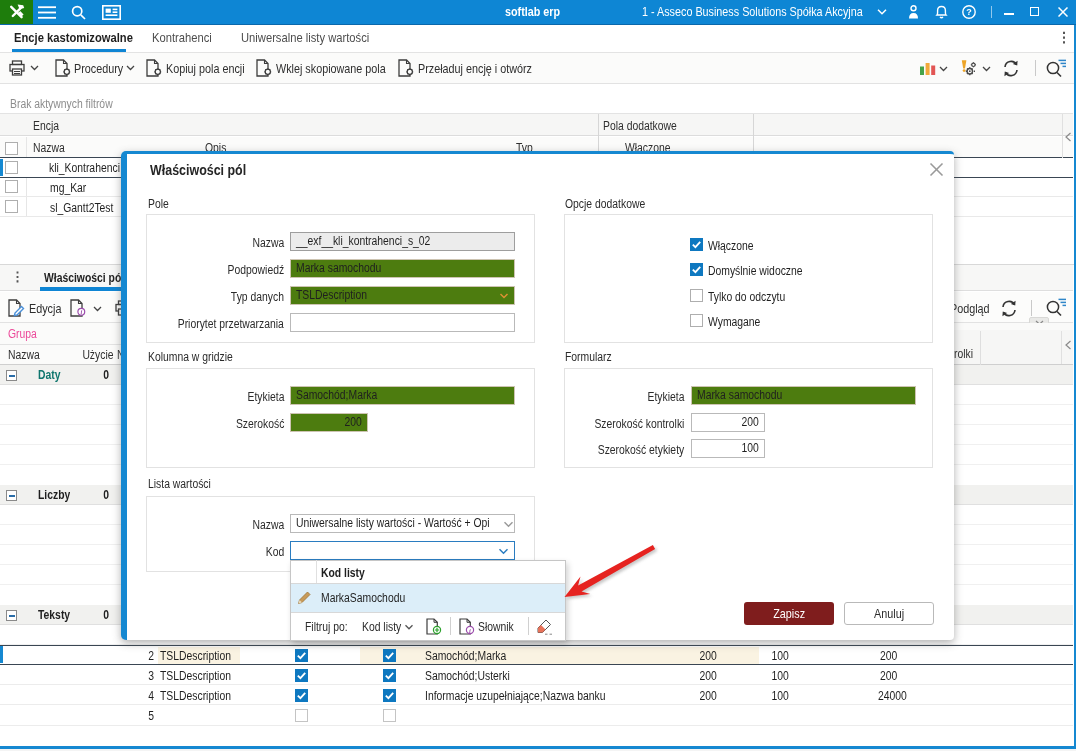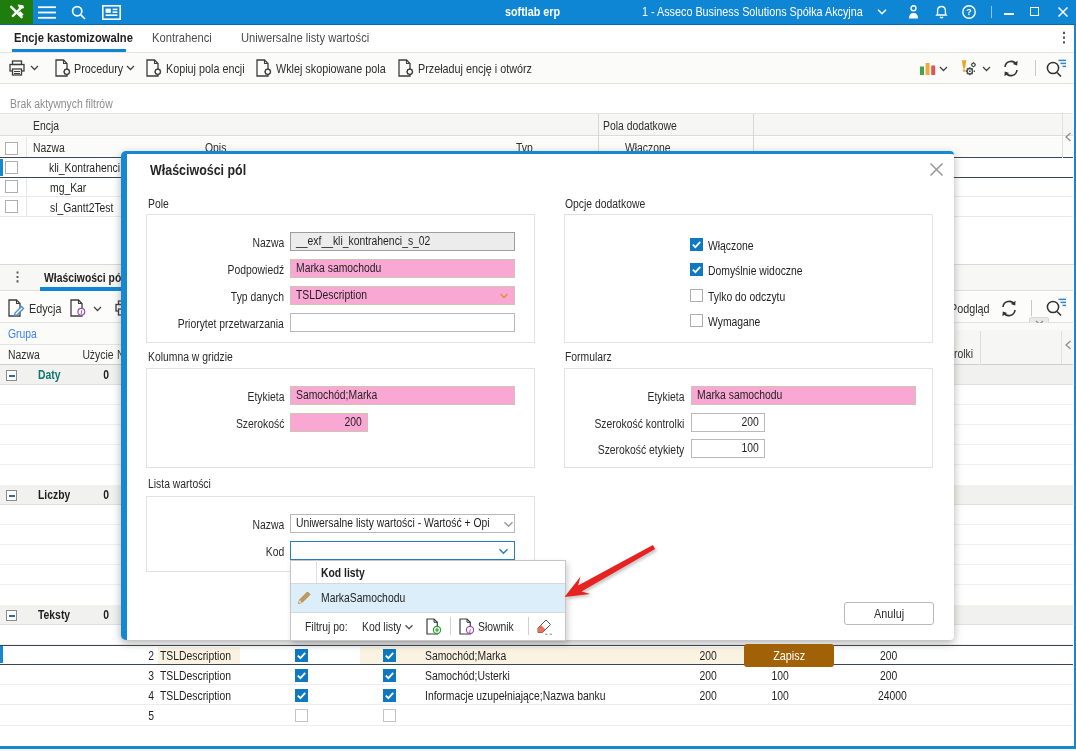--- a/index.html
+++ b/index.html
@@ -6,21 +6,21 @@
   html,body { width:1076px; height:751px; overflow:hidden; font-family:"Liberation Sans", sans-serif; background:#fff; }
   .abs { position:absolute; transform:translateZ(0); }
   .lbl,.inp,.cb,.cbon { transform:translateZ(0); }
   body { position:relative; }
   svg { display:block; }
   .t  { display:inline-block; transform:scaleX(.83) translateZ(0); transform-origin:0 50%; white-space:nowrap; }
   .tc { display:inline-block; transform:scaleX(.83) translateZ(0); transform-origin:50% 50%; white-space:nowrap; }
   .tr { display:inline-block; transform:scaleX(.83) translateZ(0); transform-origin:100% 50%; white-space:nowrap; }
   .lbl { position:absolute; text-align:right; font-size:12.5px; color:#2b2b2b; }
   .inp { position:absolute; height:19px; border:1px solid #b9b9b9; background:#fff; font-size:12.5px; color:#1f1f1f; line-height:17px; padding:0 5px; }
-  .cream { background:#f9a8d4; border-color:#cdc4b2; }
+  .cream { background:#4d7c0f; border-color:#cdc4b2; }
   .cb { position:absolute; width:13px; height:13px; border:1px solid #aeaeae; background:#fff; }
   .cbon { position:absolute; width:13px; height:13px; background:#0e78c0; }
   .hdrtxt { font-size:12.5px; color:#2e2e2e; }
 </style>
 </head>
 <body>
 
 <div class="abs" style="left:0;top:0;width:1076px;height:24px;background:#0e86d4;"></div>
 <div class="abs" style="left:0;top:24px;width:1076px;height:1px;background:#0a68ab;"></div>
 <div class="abs" style="left:0;top:0;width:33px;height:24px;background:#1e7d0c;"></div>
@@ -249,21 +249,21 @@
       <path d="M15.5 4.4 h5.5"></path>
       <path d="M17.5 7.4 h3.5"></path>
     </g>
 </svg>
 <div class="abs" style="left:1029px;top:317px;width:20px;height:10px;background:#e9e9e7;border:1px solid #d8d8d6;border-radius:2px;"></div>
 <svg class="abs" style="left:1035px;top:320px;" width="9" height="6" viewBox="0 0 9 6">
     <path d="M1 1 L4.5 4.2 L8 1" fill="none" stroke="#8a8a8a" stroke-width="1.2"></path>
   </svg>
 
 <div class="abs" style="left:0;top:323px;width:1073px;height:22px;background:#fbfbfa;border-bottom:1px solid #e3e3e3;"></div>
-<div class="abs" style="left:8px;top:327px;font-size:12.5px;color:#3b82f6;"><span class="t">Grupa</span></div>
+<div class="abs" style="left:8px;top:327px;font-size:12.5px;color:#ec4899;"><span class="t">Grupa</span></div>
 
 <div class="abs" style="left:0;top:345px;width:1073px;height:20px;background:#fbfbfa;border-bottom:1px solid #cfcfcf;"></div>
 <div class="abs" style="left:8px;top:345px;"><span class="t hdrtxt">Nazwa</span></div>
 <div class="abs" style="left:60px;top:345px;width:54px;text-align:right;"><span class="tr hdrtxt">Użycie</span></div>
 <div class="abs" style="left:117px;top:345px;"><span class="t hdrtxt">Nr</span></div>
 
 <div class="abs" style="left:0;top:365px;width:1073px;height:20px;background:#f1f1ef;border-bottom:1px solid #e0e0e0;"></div>
 <div class="abs" style="left:6px;top:370px;width:11px;height:11px;border:1px solid #8a8a8a;background:#fff;"></div>
 <div class="abs" style="left:8.5px;top:374.5px;width:6px;height:2px;background:#2a6da8;"></div>
 <div class="abs" style="left:38px;top:368px;font-size:12.5px;font-weight:bold;color:#0f766e;"><span class="t">Daty</span></div>
@@ -429,21 +429,21 @@
 <div class="inp" style="left:290px;top:514px;width:225px;overflow:hidden;"><span class="t">Uniwersalne listy wartości - Wartość + Opi</span></div>
 <svg class="abs" style="left:503px;top:521px;" width="11" height="7" viewBox="0 0 11 7">
     <path d="M1.5 1.2 L5.5 5.2 L9.5 1.2" fill="none" stroke="#9a9a9a" stroke-width="1.5"></path>
   </svg>
 <div class="lbl" style="left:146px;top:545px;width:138px;"><span class="tr">Kod</span></div>
 <div class="inp" style="left:290px;top:541px;width:225px;border-color:#2a7cc0;"></div>
 <svg class="abs" style="left:498px;top:548px;" width="11" height="7" viewBox="0 0 11 7">
     <path d="M1.5 1.2 L5.5 5.2 L9.5 1.2" fill="none" stroke="#2a7cc0" stroke-width="1.5"></path>
   </svg>
 
-<div class="abs" style="left:744px;top:602px;width:90px;height:23px;background:#a16207;border-radius:3px;color:#fff;font-size:13px;text-align:center;line-height:23px;margin-top:42px;"><span class="tc">Zapisz</span></div>
+<div class="abs" style="left:744px;top:602px;width:90px;height:23px;background:#7f1d1d;border-radius:3px;color:#fff;font-size:13px;text-align:center;line-height:23px;"><span class="tc">Zapisz</span></div>
 <div class="abs" style="left:844px;top:602px;width:90px;height:23px;background:#fff;border:1px solid #b9b9b9;border-radius:3px;color:#2b2b2b;font-size:13px;text-align:center;line-height:21px;"><span class="tc">Anuluj</span></div>
 
 <div class="abs" style="left:290px;top:560px;width:276px;height:81px;background:#fff;border:1px solid #c6c6c6;box-shadow:2px 3px 6px rgba(0,0,0,.18);"></div>
 <div class="abs" style="left:316px;top:560px;width:1px;height:23px;background:#e0e0e0;"></div>
 <div class="abs" style="left:321px;top:566px;font-size:12.5px;font-weight:bold;color:#1f1f1f;"><span class="t">Kod listy</span></div>
 <div class="abs" style="left:291px;top:583px;width:274px;height:1px;background:#d8d8d8;"></div>
 <div class="abs" style="left:291px;top:584px;width:274px;height:28px;background:#dceef9;"></div>
 <svg class="abs" style="left:297px;top:590px;" width="15" height="15" viewBox="0 0 15 15">
   <path d="M1.5 13.5 l1-3.5 l8-8 l2.5 2.5 l-8 8 z" fill="#c89b5a" stroke="#9a7436" stroke-width="0.8"></path>
   <path d="M1.5 13.5 l1-3.5 l2.5 2.5 z" fill="#e8d9bc"></path>

